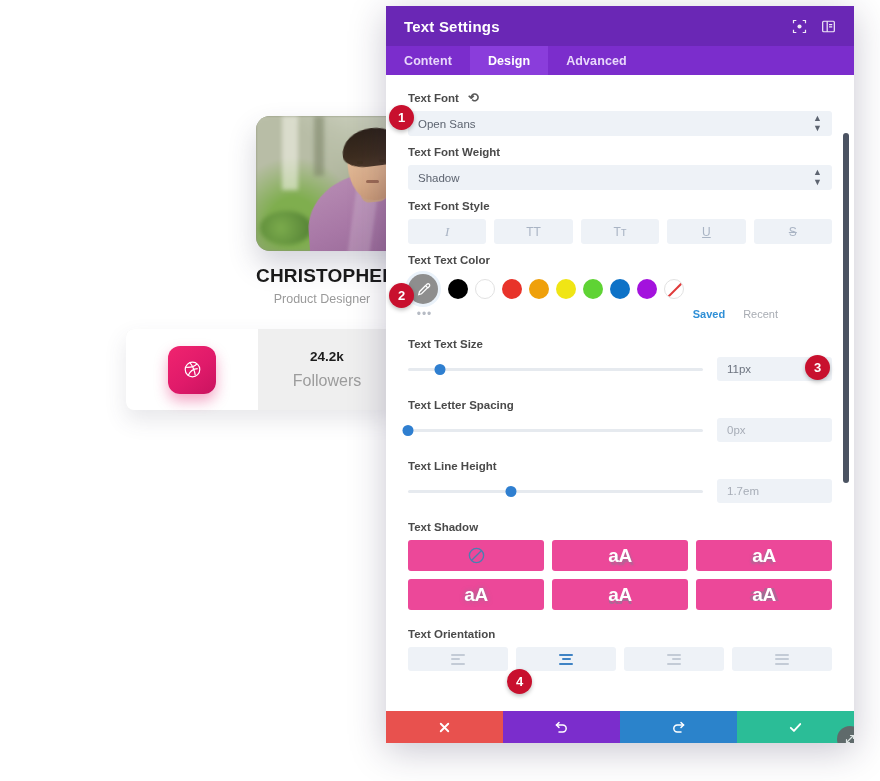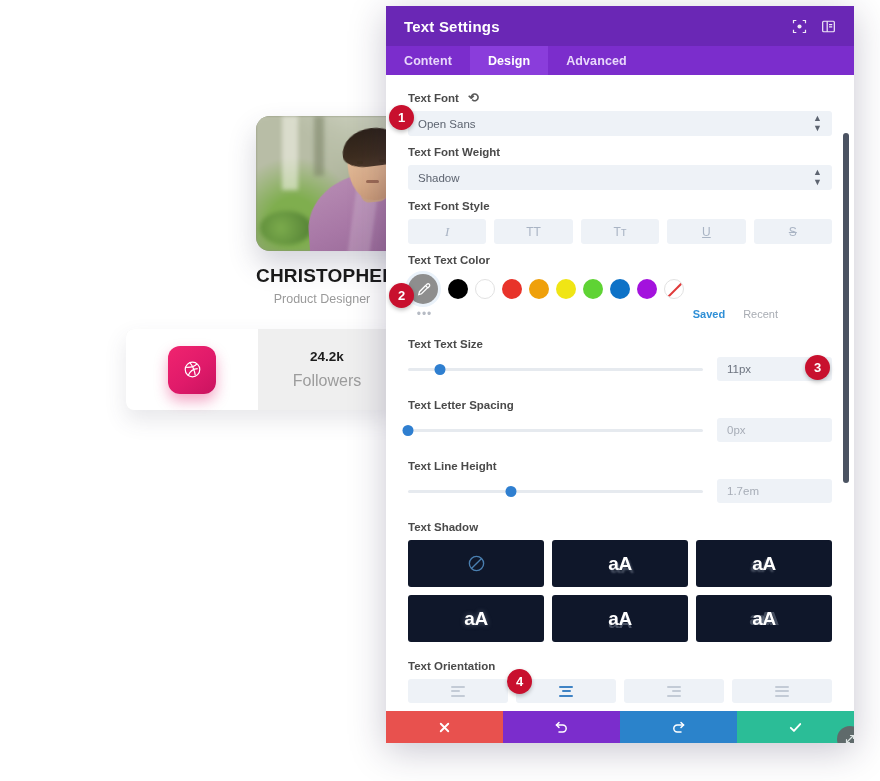--- a/index.html
+++ b/index.html
@@ -186,21 +186,21 @@
   }
   .num-input {
     width:115px; height:24px; background:#eef2f7; border-radius:3px;
     display:flex; align-items:center; padding:0 10px;
     font-size:11.5px; color:#6c737f; cursor:text;
   }
   .num-input.muted { color:#a7adb7; }
 
   .shadow-grid { display:grid; grid-template-columns:repeat(3,1fr); gap:8px; }
   .shadow-cell {
-    height:47px; background:#0f172a; border-radius:3px;
+    height:31px; background:#ec4899; border-radius:3px;
     display:flex; align-items:center; justify-content:center; cursor:pointer;
   }
   .sh-text { font-size:19px; font-weight:700; color:#ffffff; letter-spacing:-.5px; }
   .sh1 { text-shadow: 2px 3px 2px rgba(120,130,145,.55); }
   .sh2 { text-shadow: -2px 2px 2px rgba(120,130,145,.55); }
   .sh3 { text-shadow: 0 0 5px rgba(120,130,145,.75); }
   .sh4 { text-shadow: 0 3px 0 rgba(120,130,145,.55); }
   .sh5 { text-shadow: -3px 0 0 rgba(120,130,145,.5), 3px 0 0 rgba(120,130,145,.5); }
   .no-icon { width:19px; height:19px; color:#4a7fb0; }
 

